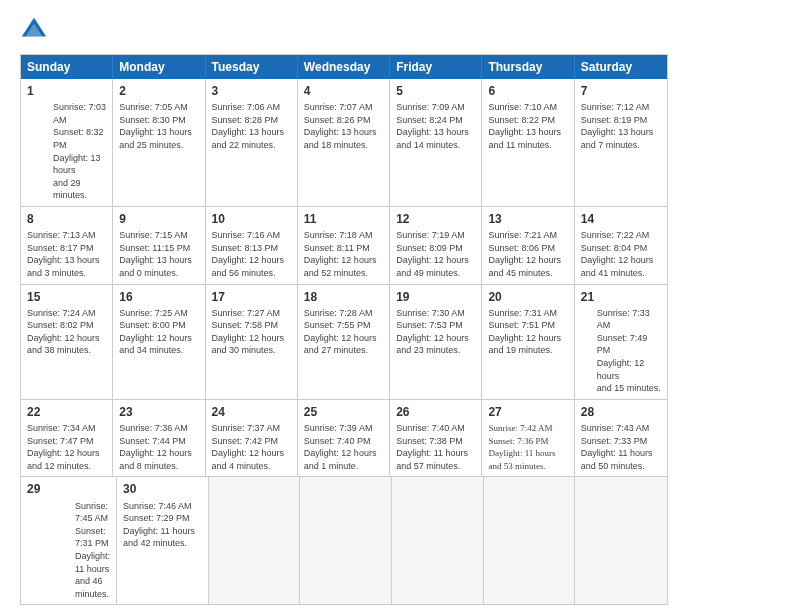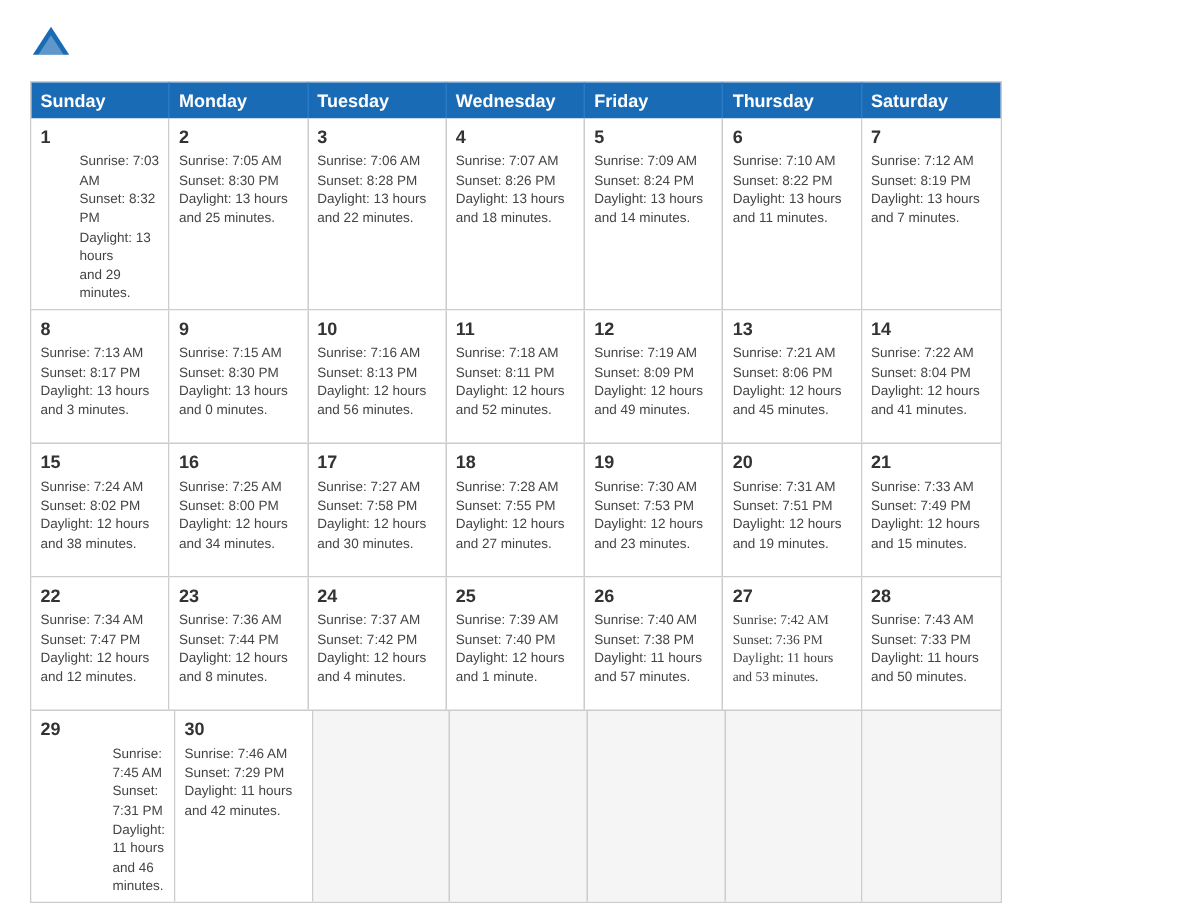--- a/index.html
+++ b/index.html
@@ -202,21 +202,21 @@
           <div class="cal-cell">
             <span class="day-num">8</span>
             <div class="cell-text" style="white-space: pre-line;">Sunrise: 7:13 AM
 Sunset: 8:17 PM
 Daylight: 13 hours
 and 3 minutes.</div>
           </div>
           <div class="cal-cell">
             <span class="day-num">9</span>
             <div class="cell-text" style="white-space: pre-line;">Sunrise: 7:15 AM
-Sunset: 8:30 PM
+Sunset: 11:15 PM
 Daylight: 13 hours
 and 0 minutes.</div>
           </div>
           <div class="cal-cell">
             <span class="day-num">10</span>
             <div class="cell-text" style="white-space: pre-line;">Sunrise: 7:16 AM
 Sunset: 8:13 PM
 Daylight: 12 hours
 and 56 minutes.</div>
           </div>
@@ -287,21 +287,21 @@
           </div>
           <div class="cal-cell">
             <span class="day-num">20</span>
             <div class="cell-text" style="white-space: pre-line;">Sunrise: 7:31 AM
 Sunset: 7:51 PM
 Daylight: 12 hours
 and 19 minutes.</div>
           </div>
           <div class="cal-cell">
             <span class="day-num">21</span>
-            <div class="cell-text" style="white-space: pre-line;">Sunrise: 7:33 AM
+            <div class="cell-text" style="white-space: pre-line; margin-left: 16px;">Sunrise: 7:33 AM
 Sunset: 7:49 PM
 Daylight: 12 hours
 and 15 minutes.</div>
           </div>
         </div>
         <div class="cal-row">
           <div class="cal-cell">
             <span class="day-num">22</span>
             <div class="cell-text" style="white-space: pre-line;">Sunrise: 7:34 AM
 Sunset: 7:47 PM

